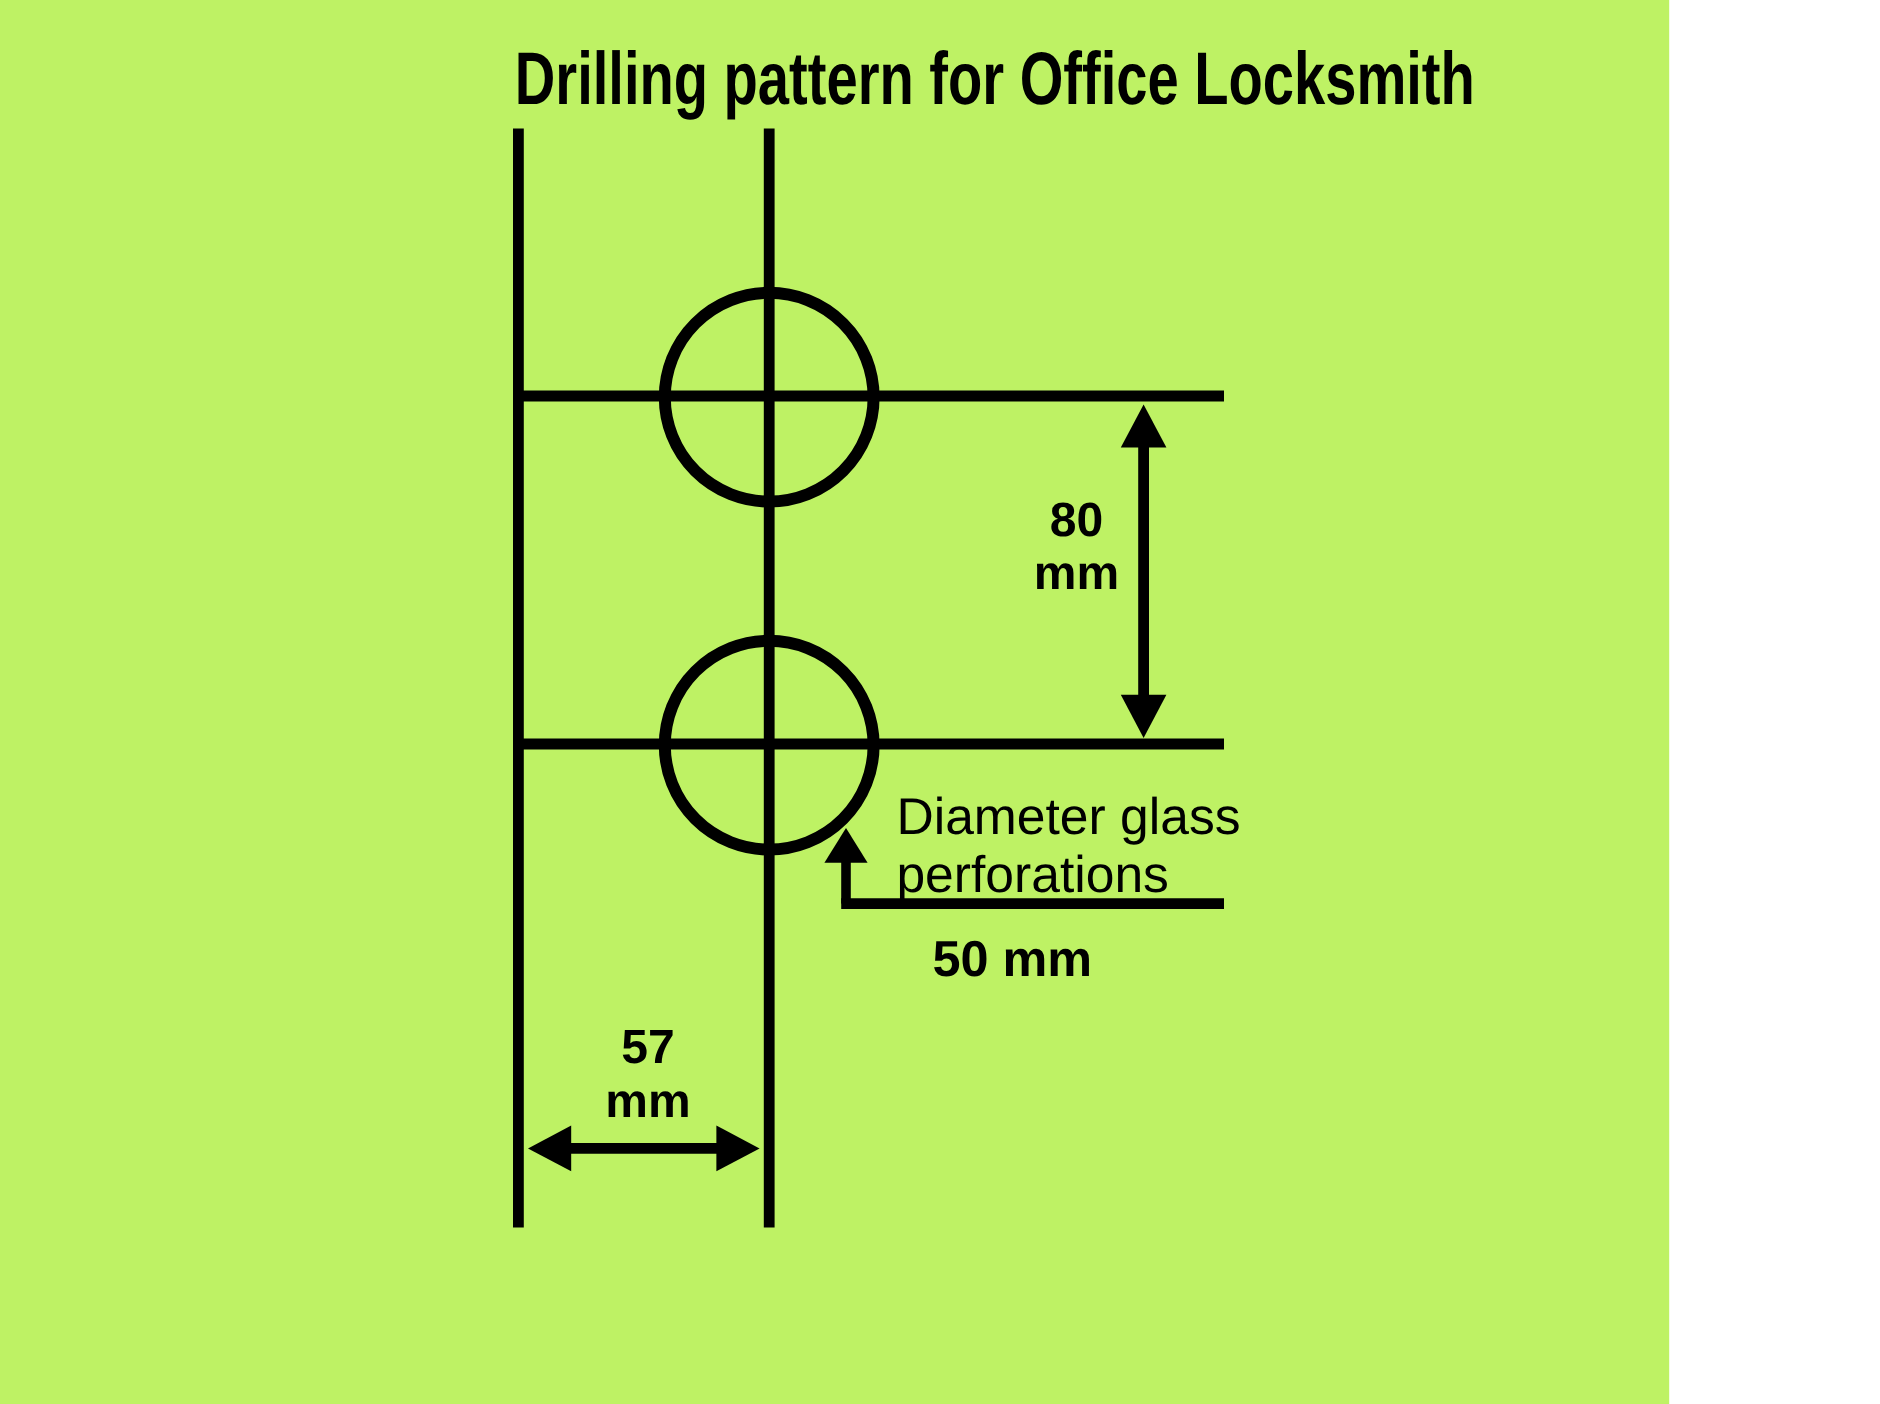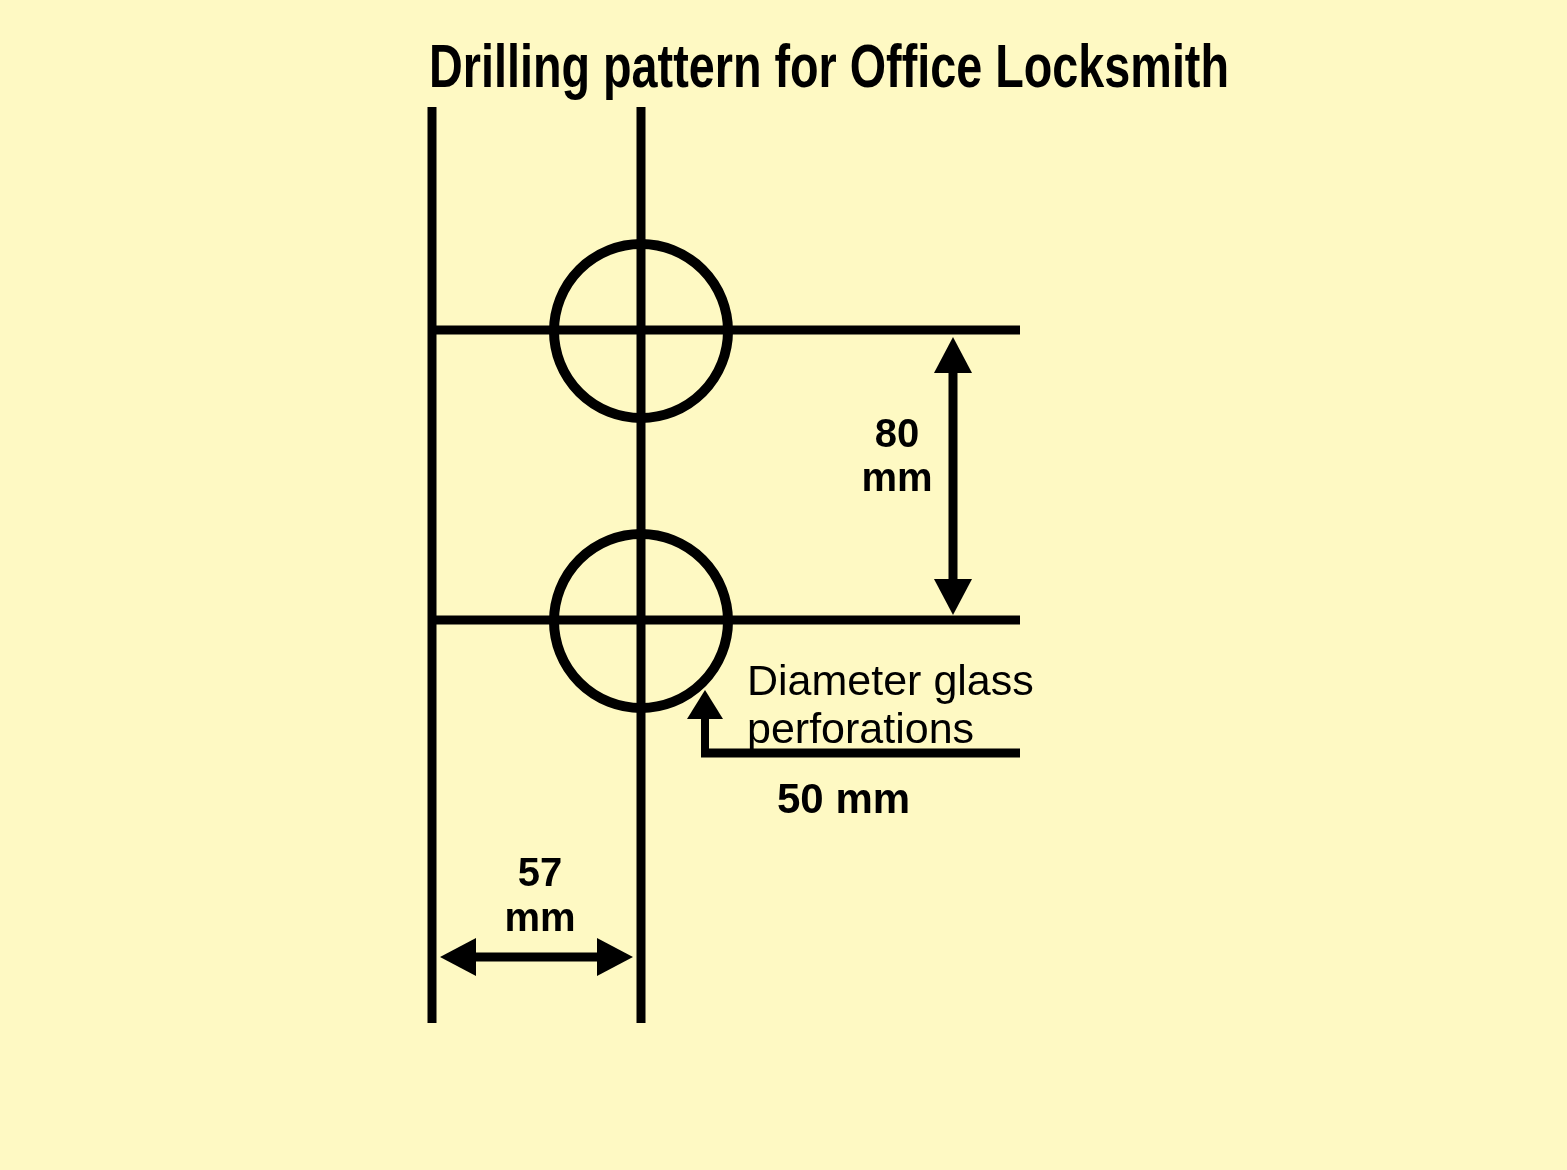--- a/index.html
+++ b/index.html
@@ -2,23 +2,23 @@
 <html><head>
 <meta charset="utf-8">
 <style>
   html, body {
     margin: 0;
     padding: 0;
     background: #ffffff;
   }
   .page {
     position: relative;
-    width: 1567px;
+    width: 1391px;
     height: 1170px;
-    background: #fef9c3;
+    background: #bef264;
     overflow: hidden;
   }
   svg {
     display: block;
     width: 1567px;
     height: 1170px;
   }
   .stroke {
     stroke: #000000;
     fill: none;

